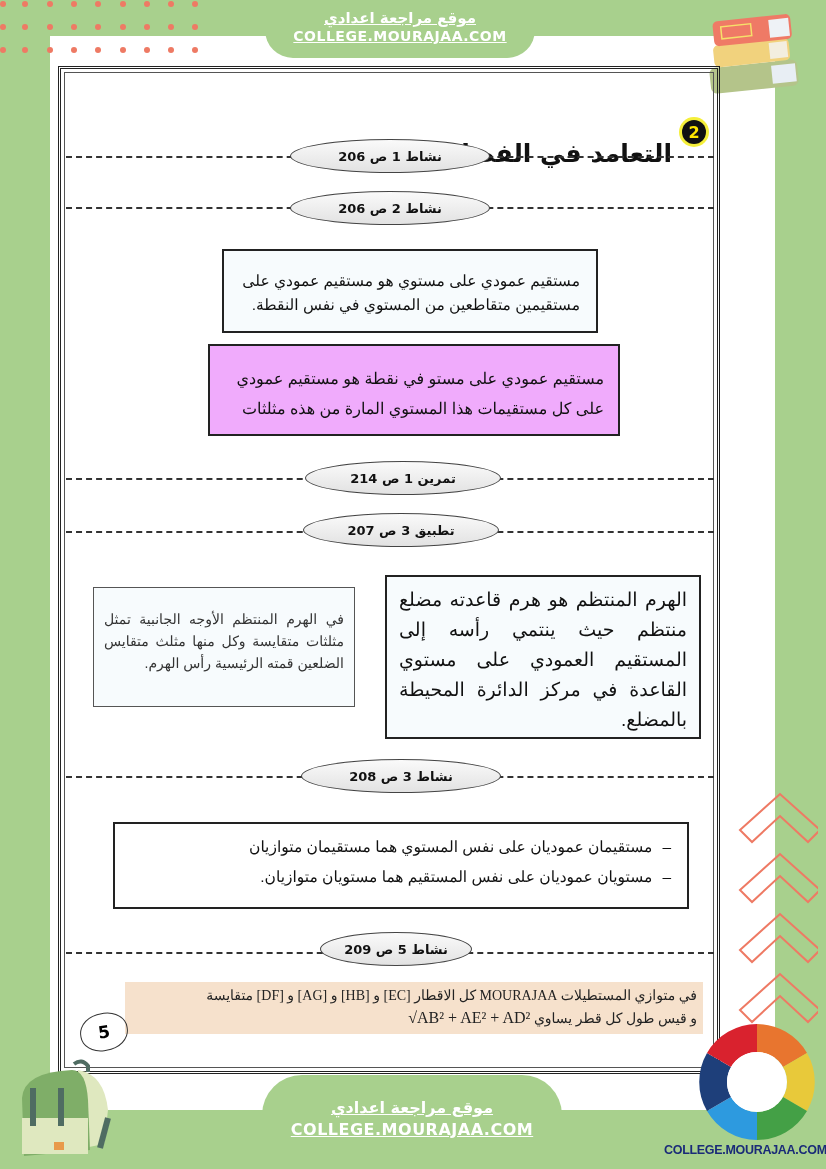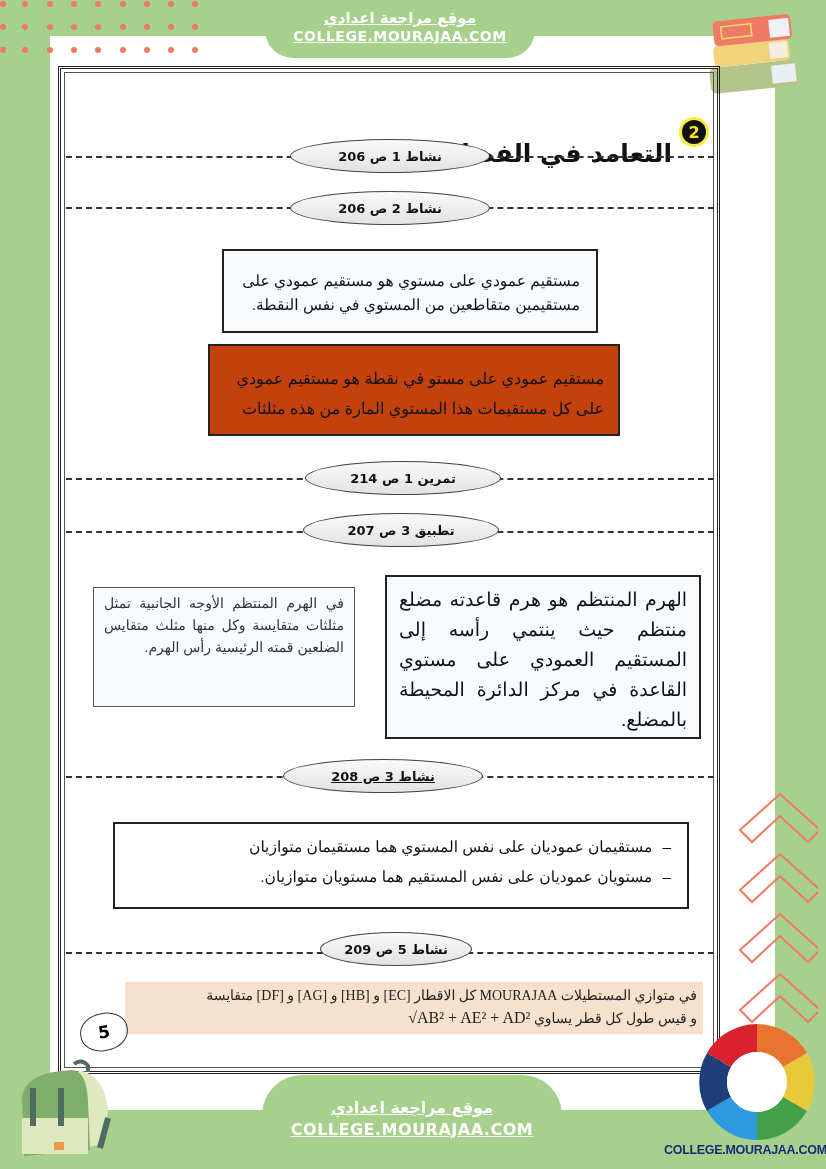--- a/index.html
+++ b/index.html
@@ -90,41 +90,41 @@
 <div class="sep" style="top:156px"></div>
 <div class="pill" style="left:290px;top:139px;width:200px;">نشاط 1 ص 206</div>
 
 <div class="sep" style="top:207px"></div>
 <div class="pill" style="left:290px;top:191px;width:200px;">نشاط 2 ص 206</div>
 
 <div class="box" style="left:222px;top:249px;width:376px;height:84px;padding:18px 16px 0 10px;">
   <div class="boxtxt">مستقيم عمودي على مستوي هو مستقيم عمودي على مستقيمين متقاطعين من المستوي في نفس النقطة.</div>
 </div>
 
-<div class="box" style="left:208px;top:344px;width:412px;height:92px;padding:18px 14px 0 10px;background:#c2410c;">
+<div class="box" style="left:208px;top:344px;width:412px;height:92px;padding:18px 14px 0 10px;background:#f0abfc;">
   <div class="boxtxt" style="font-size:16px;line-height:30px;">مستقيم عمودي على مستو في نقطة هو مستقيم عمودي</div>
   <div class="boxtxt" style="font-size:16px;line-height:30px;">على كل مستقيمات هذا المستوي المارة من هذه مثلثات</div>
 </div>
 
 <div class="sep" style="top:478px"></div>
 <div class="pill" style="left:305px;top:461px;width:196px;">تمرين 1 ص 214</div>
 
 <div class="sep" style="top:531px"></div>
 <div class="pill" style="left:303px;top:513px;width:196px;">تطبيق 3 ص 207</div>
 
 <div class="box" style="left:385px;top:575px;width:316px;height:164px;padding:8px 12px 0 12px;">
   <div class="boxtxt" style="font-size:19px;line-height:30px;text-align:justify;text-align-last:right;">الهرم المنتظم هو هرم قاعدته مضلع منتظم حيث ينتمي رأسه إلى المستقيم العمودي على مستوي القاعدة في مركز الدائرة المحيطة بالمضلع.</div>
 </div>
 
-<div class="box" style="left:93px;top:587px;width:262px;height:120px;padding:4px 10px 0 10px;border-width:1.5px;border-color:#555;">
+<div class="box" style="left:93px;top:587px;width:262px;height:120px;padding:20px 10px 0 10px;border-width:1.5px;border-color:#555;">
   <div class="boxtxt" style="font-size:14px;line-height:22px;text-align:justify;text-align-last:right;color:#333;">في الهرم المنتظم الأوجه الجانبية تمثل مثلثات متقايسة وكل منها مثلث متقايس الضلعين قمته الرئيسية رأس الهرم.</div>
 </div>
 
 <div class="sep" style="top:776px"></div>
-<div class="pill" style="left:283px;top:759px;width:200px;text-decoration:underline;">نشاط 3 ص 208</div>
+<div class="pill" style="left:301px;top:759px;width:200px;">نشاط 3 ص 208</div>
 
 <div class="box" style="left:113px;top:822px;width:576px;height:87px;padding:8px 16px 0 10px;background:#fff;">
   <div class="list-item">
     <span>–</span>
     <span>مستقيمان عموديان على نفس المستوي هما مستقيمان متوازيان</span>
   </div>
   <div class="list-item">
     <span>–</span>
     <span>مستويان عموديان على نفس المستقيم هما مستويان متوازيان.</span>
   </div>

